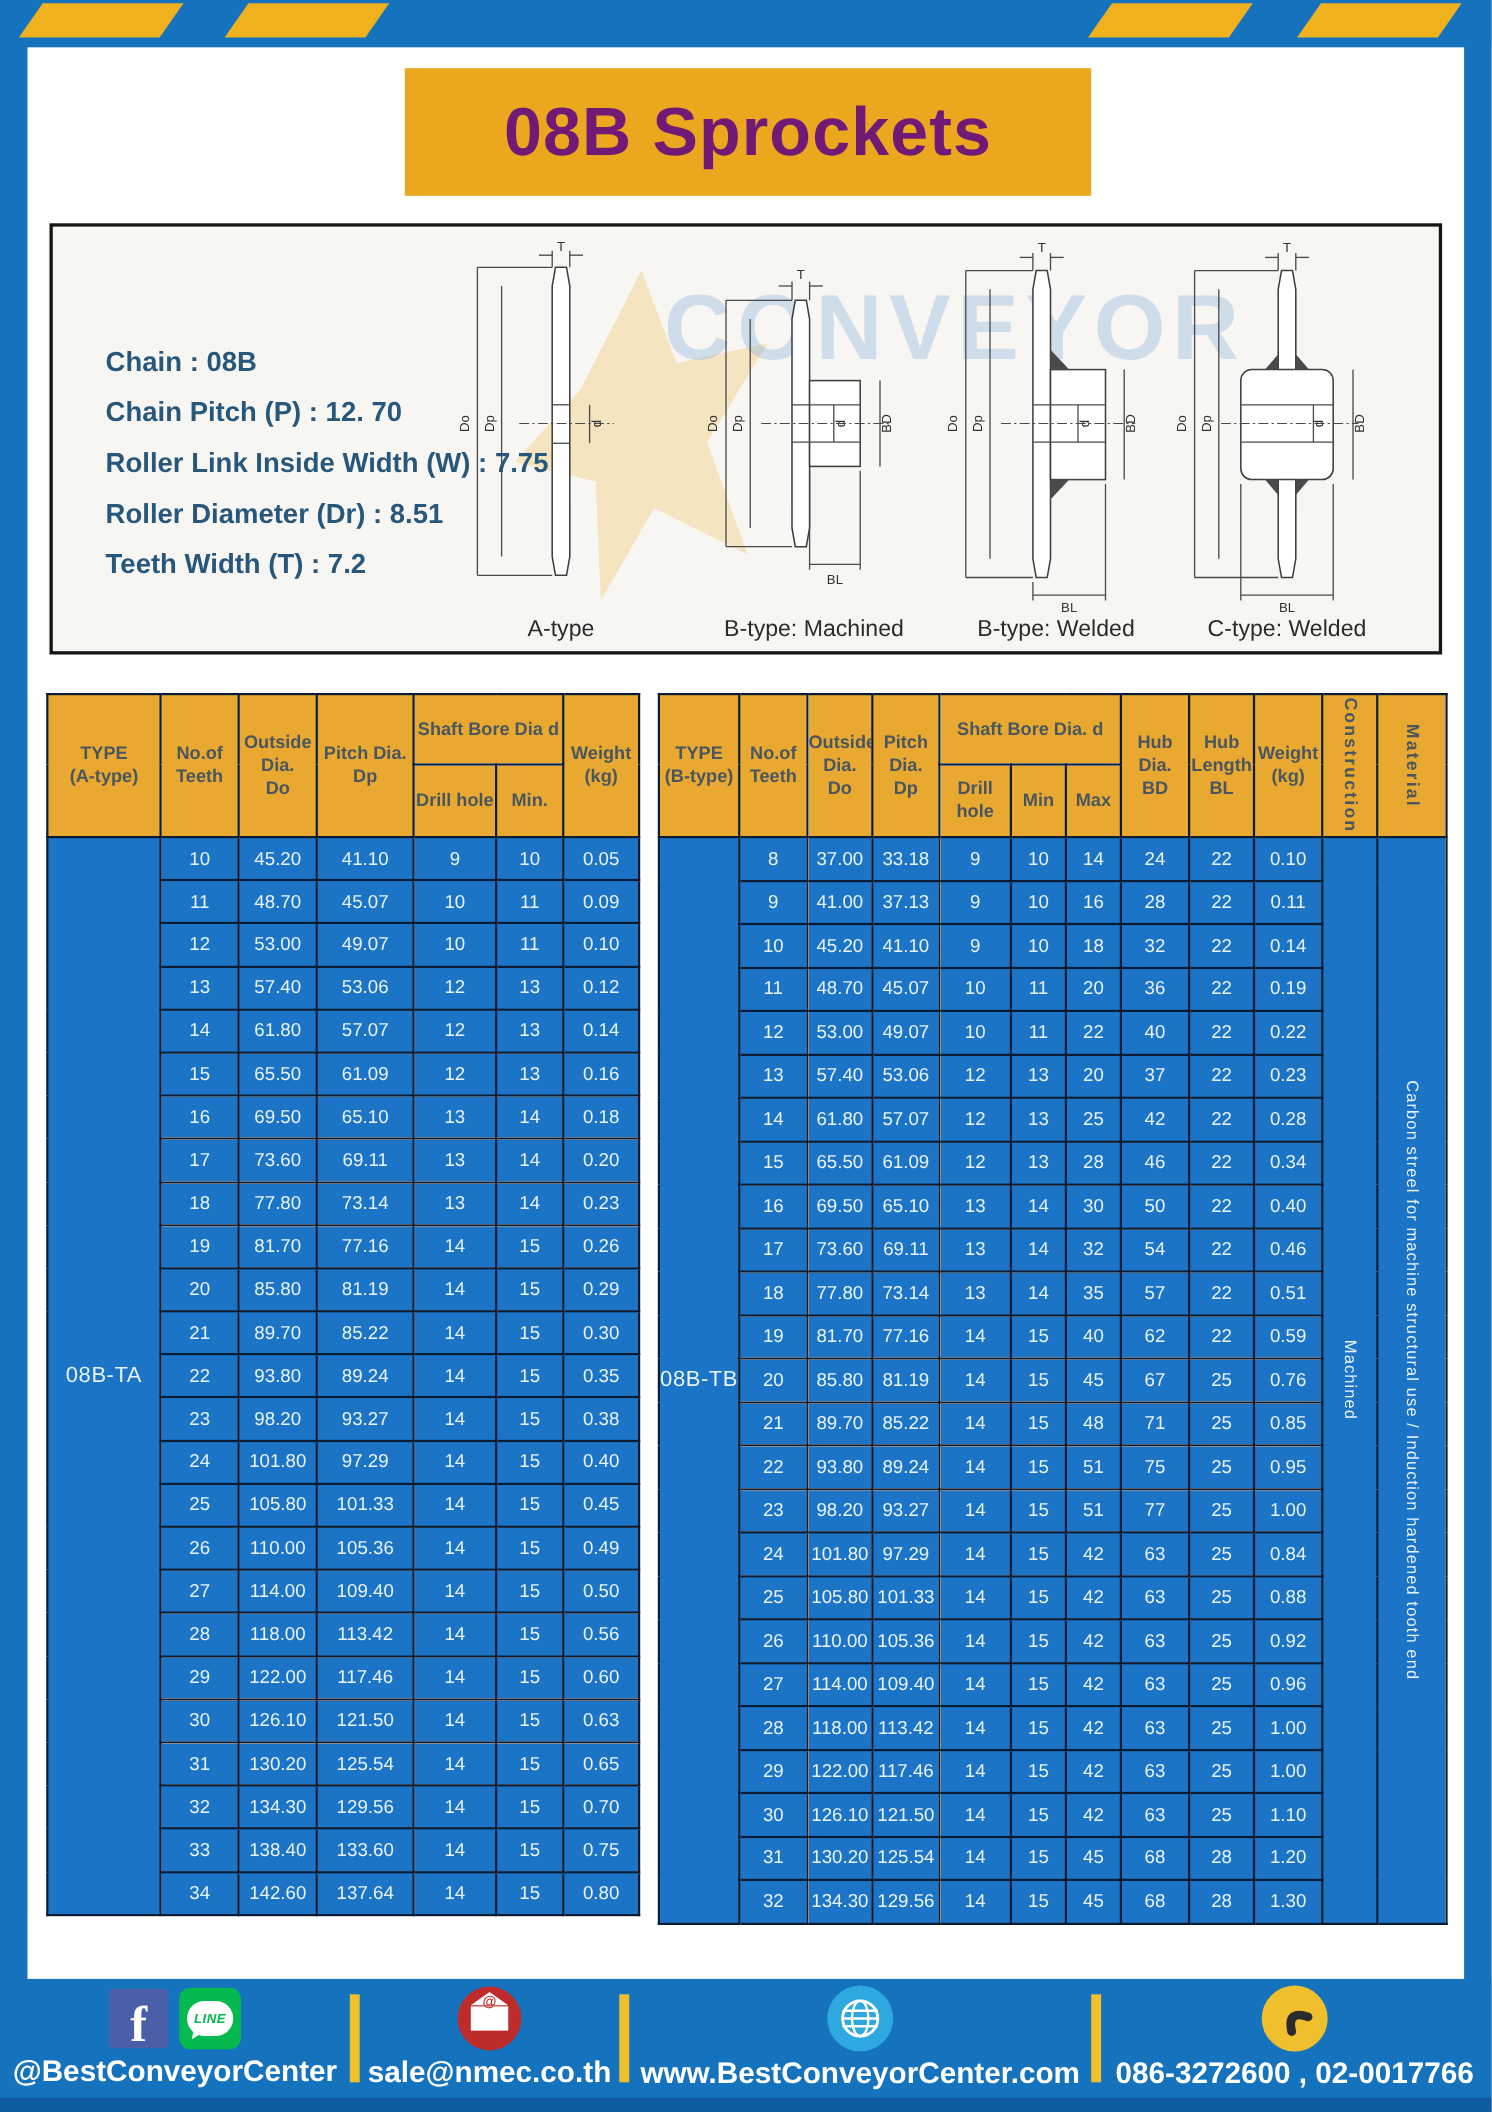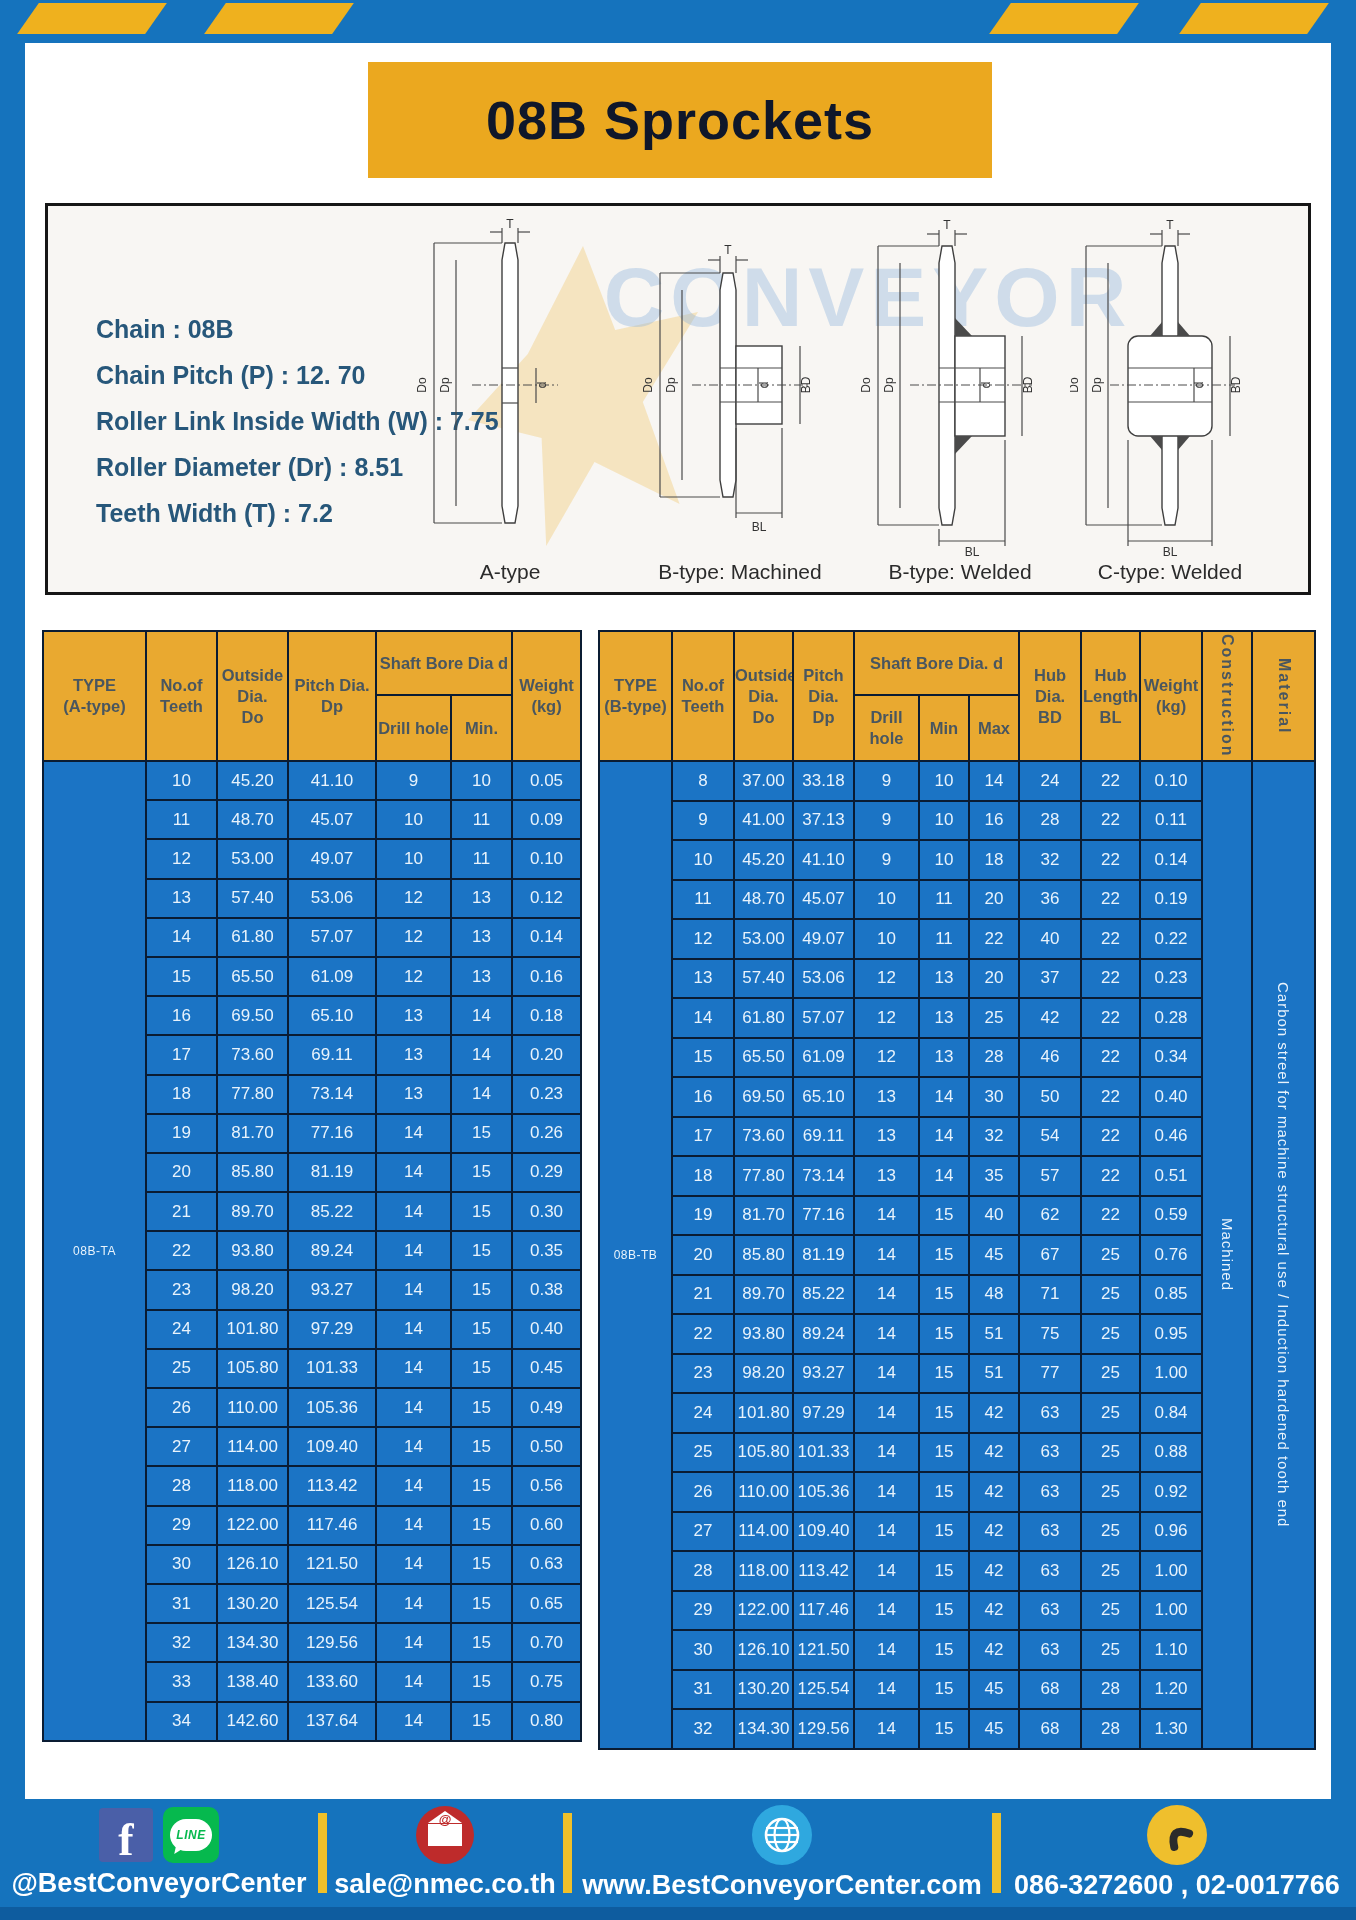--- a/index.html
+++ b/index.html
@@ -11,21 +11,21 @@
   
   .topbar{position:absolute;left:0;top:0;width:1356px;height:43px;background:#1573BD;overflow:hidden;}
   .stripe{position:absolute;top:3px;height:31px;width:128px;background:#EFB11E;transform:skewX(-35deg);}
   
   .sheet{position:absolute;left:25px;top:43px;width:1306px;height:1769px;background:#ffffff;}
   
   .title-banner{
     position:absolute;left:368px;top:62px;width:624px;height:116px;
     background:#EBA81F;display:flex;align-items:center;justify-content:center;
   }
-  .title-banner h1{margin:0;font-size:54px;font-weight:bold;color:#0f172a;letter-spacing:1px;}
+  .title-banner h1{margin:0;font-size:62px;font-weight:bold;color:#701a75;letter-spacing:1px;}
   
   .spec-panel{
     position:absolute;left:45px;top:203px;width:1266px;height:392px;
     background:#F8F6F3;border:3px solid #161616;box-sizing:border-box;overflow:hidden;
   }
   .watermark{
     position:absolute;left:500px;top:45px;width:640px;text-align:center;
     color:rgba(140,180,220,0.38);font-weight:bold;font-size:84px;line-height:92px;
     letter-spacing:6px;pointer-events:none;white-space:nowrap;
   }
@@ -59,21 +59,21 @@
     background:#E9A930;color:#49565F;font-weight:bold;font-size:16.5px;
     white-space:pre-line;line-height:21px;
   }
   .table-a thead tr:first-child{height:64px;}
   .table-a thead tr:last-child{height:66px;}
   .table-b thead tr:first-child{height:64px;}
   .table-b thead tr:last-child{height:66px;}
   td{background:#1B74C5;color:#E8F3FC;font-size:17px;}
   .table-a tbody tr{height:39.2px;}
   .table-b tbody tr{height:39.5px;}
-  .lead-cell{font-size:12px;letter-spacing:.5px;}
+  .lead-cell{font-size:20px;letter-spacing:.5px;}
   .vcell{writing-mode:vertical-rl;text-orientation:mixed;}
   th.vcell{font-size:16px;letter-spacing:2px;line-height:normal;}
   td.body-vcell{font-size:15px;letter-spacing:1px;}
   
   .footer{
     position:absolute;left:0;bottom:0;width:1356px;height:108px;
     background:#1573BD;border-bottom:13px solid #0E5C9F;box-sizing:content-box;
     display:flex;align-items:center;
   }
   .fgroup{display:flex;flex-direction:column;align-items:center;justify-content:center;gap:5px;}

